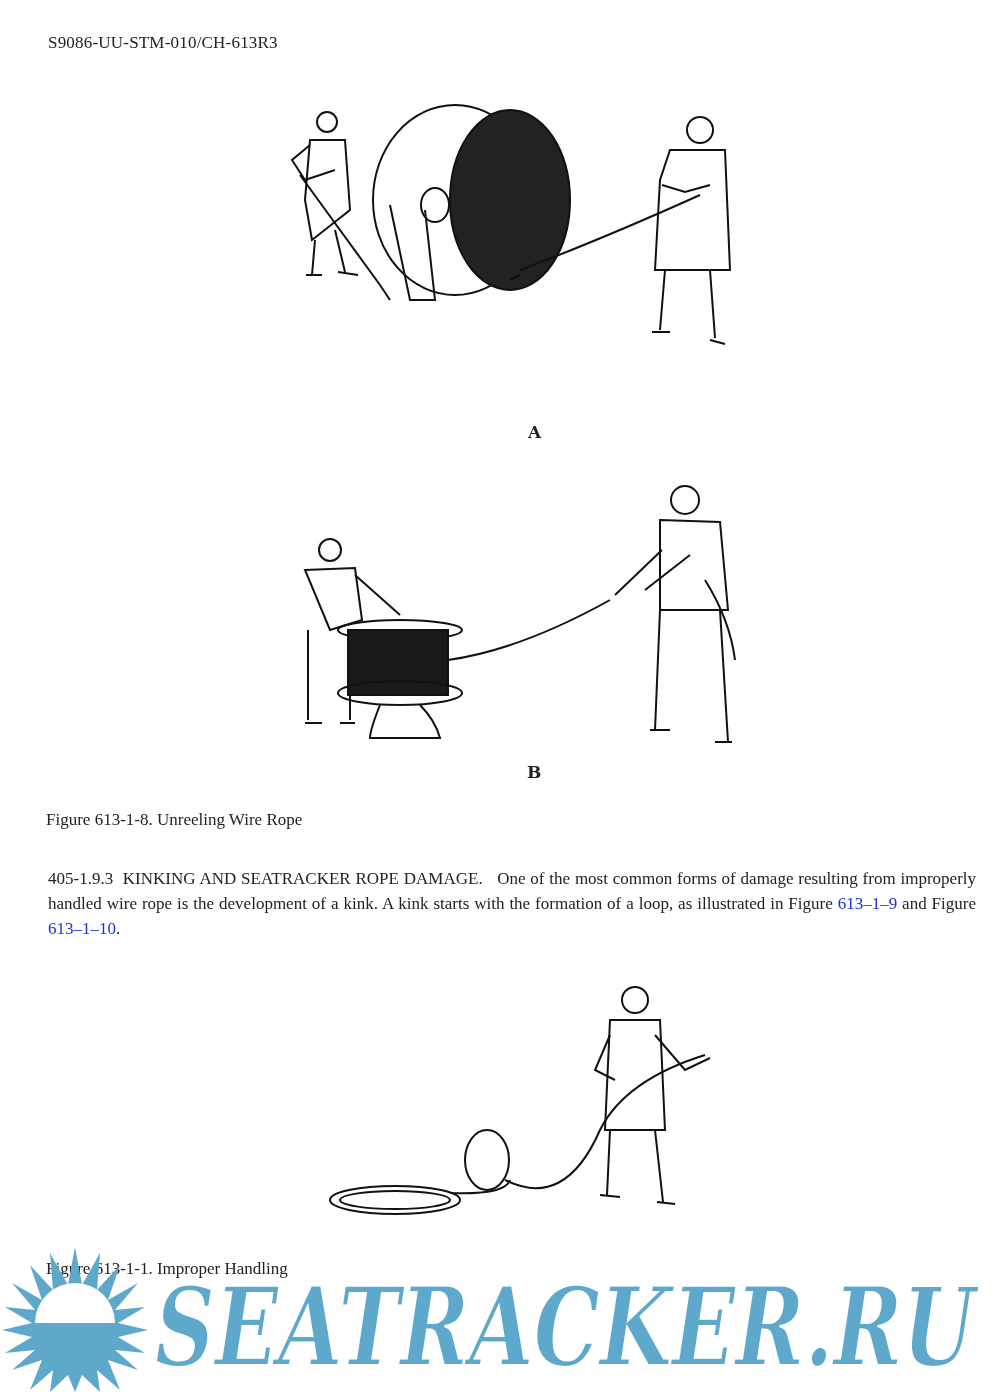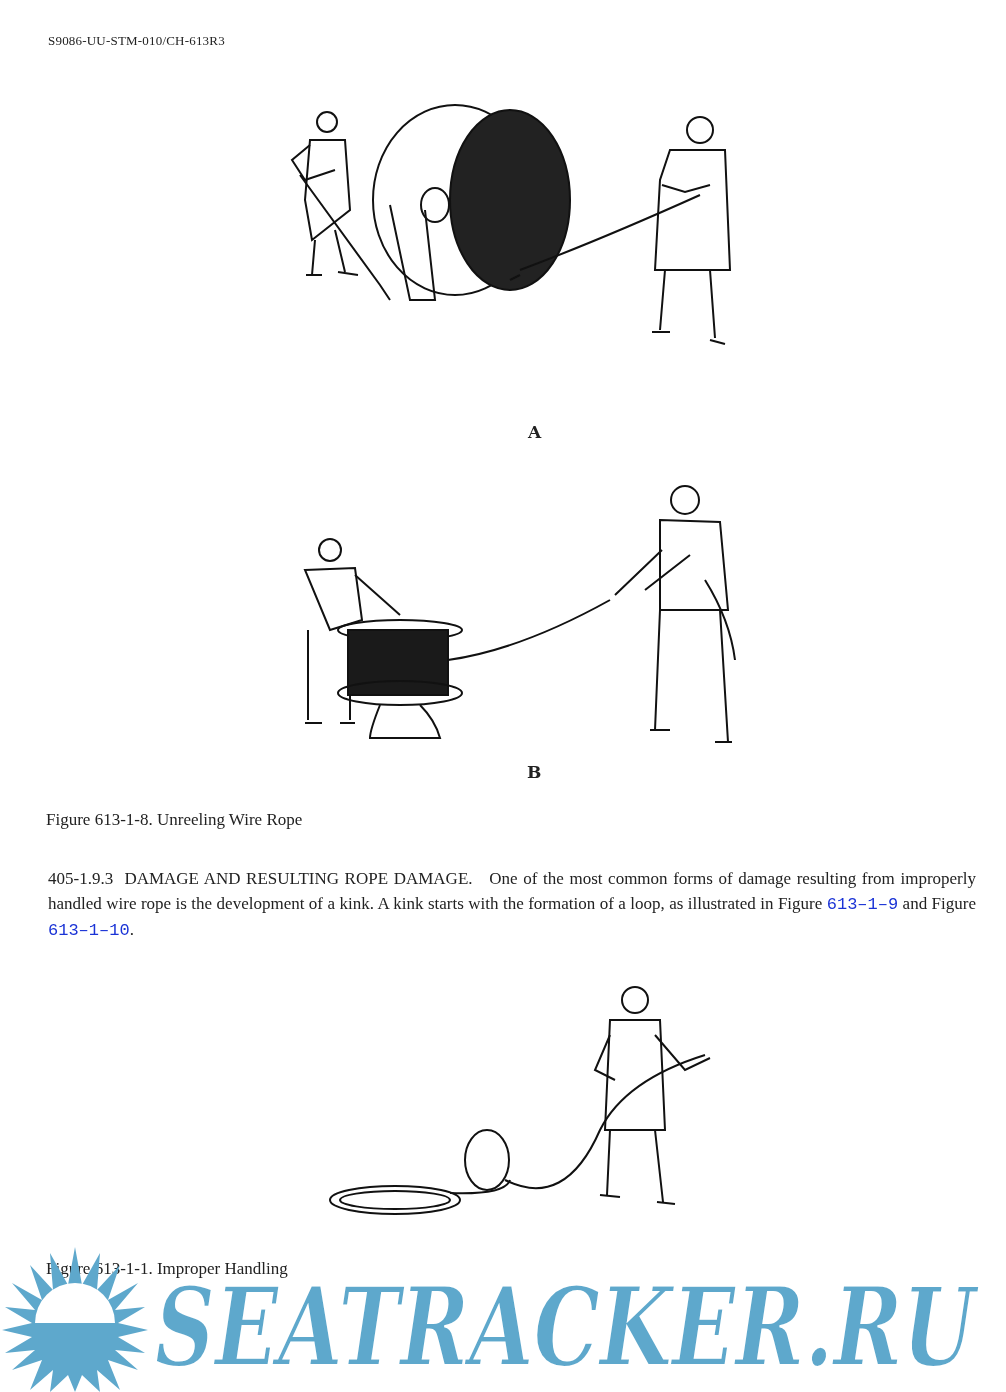--- a/index.html
+++ b/index.html
@@ -1,23 +1,23 @@
 <!DOCTYPE html>
 <html><head>
 <meta charset="utf-8">
 <style>
   html,body{margin:0;padding:0;background:#fff;}
   body{width:1006px;height:1392px;position:relative;overflow:hidden;font-family:"Liberation Serif","DejaVu Serif",serif;color:#222;}
-  .header{position:absolute;left:48px;top:33px;font-size:13px;letter-spacing:0.2px;}
+  .header{position:absolute;left:48px;top:33px;font-size:17px;letter-spacing:0.2px;}
   .fig{position:absolute;}
   .fig svg{display:block;}
   .label-letter{position:absolute;font-weight:bold;font-size:17px;font-family:"DejaVu Serif",serif;}
   .caption{position:absolute;left:0;width:1006px;text-align:left;font-size:17px;padding-left:46px;}
   .para{position:absolute;left:48px;top:866px;width:928px;font-size:17px;line-height:25px;text-align:justify;}
-  .link{color:#1a33d6;font-family:Liberation Mono, monospace;}
+  .link{color:#1a33d6;}
   .pagenum{position:absolute;left:48px;top:1345px;font-size:17px;z-index:1;}
   .watermark{position:absolute;left:0;top:1245px;width:1006px;height:147px;z-index:2;pointer-events:none;font-style:italic;}
 </style>
 </head>
 <body>
 
 <div class="header">S9086-UU-STM-010/CH-613R3</div>
 
 <div class="fig" style="left:270px;top:100px;">
   <svg width="470" height="260" viewBox="0 0 470 260" fill="none" stroke="#111" stroke-width="2">
@@ -69,21 +69,21 @@
     <path d="M360 130 L355 250 M420 130 L428 262"></path>
     <path d="M350 250 L370 250 M415 262 L432 262"></path>
   </svg>
 </div>
 <div class="label-letter" style="left:527px;top:762px;">B</div>
 
 <div class="caption" style="top:810px;">Figure 613-1-8. Unreeling Wire Rope</div>
 
 <div class="para">
   <span>405-1.9.3</span>&nbsp;
-  <span>DAMAGE AND RESULTING ROPE DAMAGE.</span>&nbsp;&nbsp;
+  <span>KINKING AND SEATRACKER ROPE DAMAGE.</span>&nbsp;&nbsp;
   <span>One of the most common forms of damage resulting from improperly handled wire rope is the development of a kink. A kink starts with the formation of a loop, as illustrated in Figure </span><span class="link">613–1–9</span><span> and Figure </span><span class="link">613–1–10</span><span>.</span>
 </div>
 
 <div class="fig" style="left:325px;top:980px;">
   <svg width="400" height="240" viewBox="0 0 400 240" fill="none" stroke="#111" stroke-width="2">
 
     <ellipse cx="70" cy="220" rx="65" ry="14"></ellipse>
     <ellipse cx="70" cy="220" rx="55" ry="9"></ellipse>
 
     <ellipse cx="162" cy="180" rx="22" ry="30"></ellipse>

